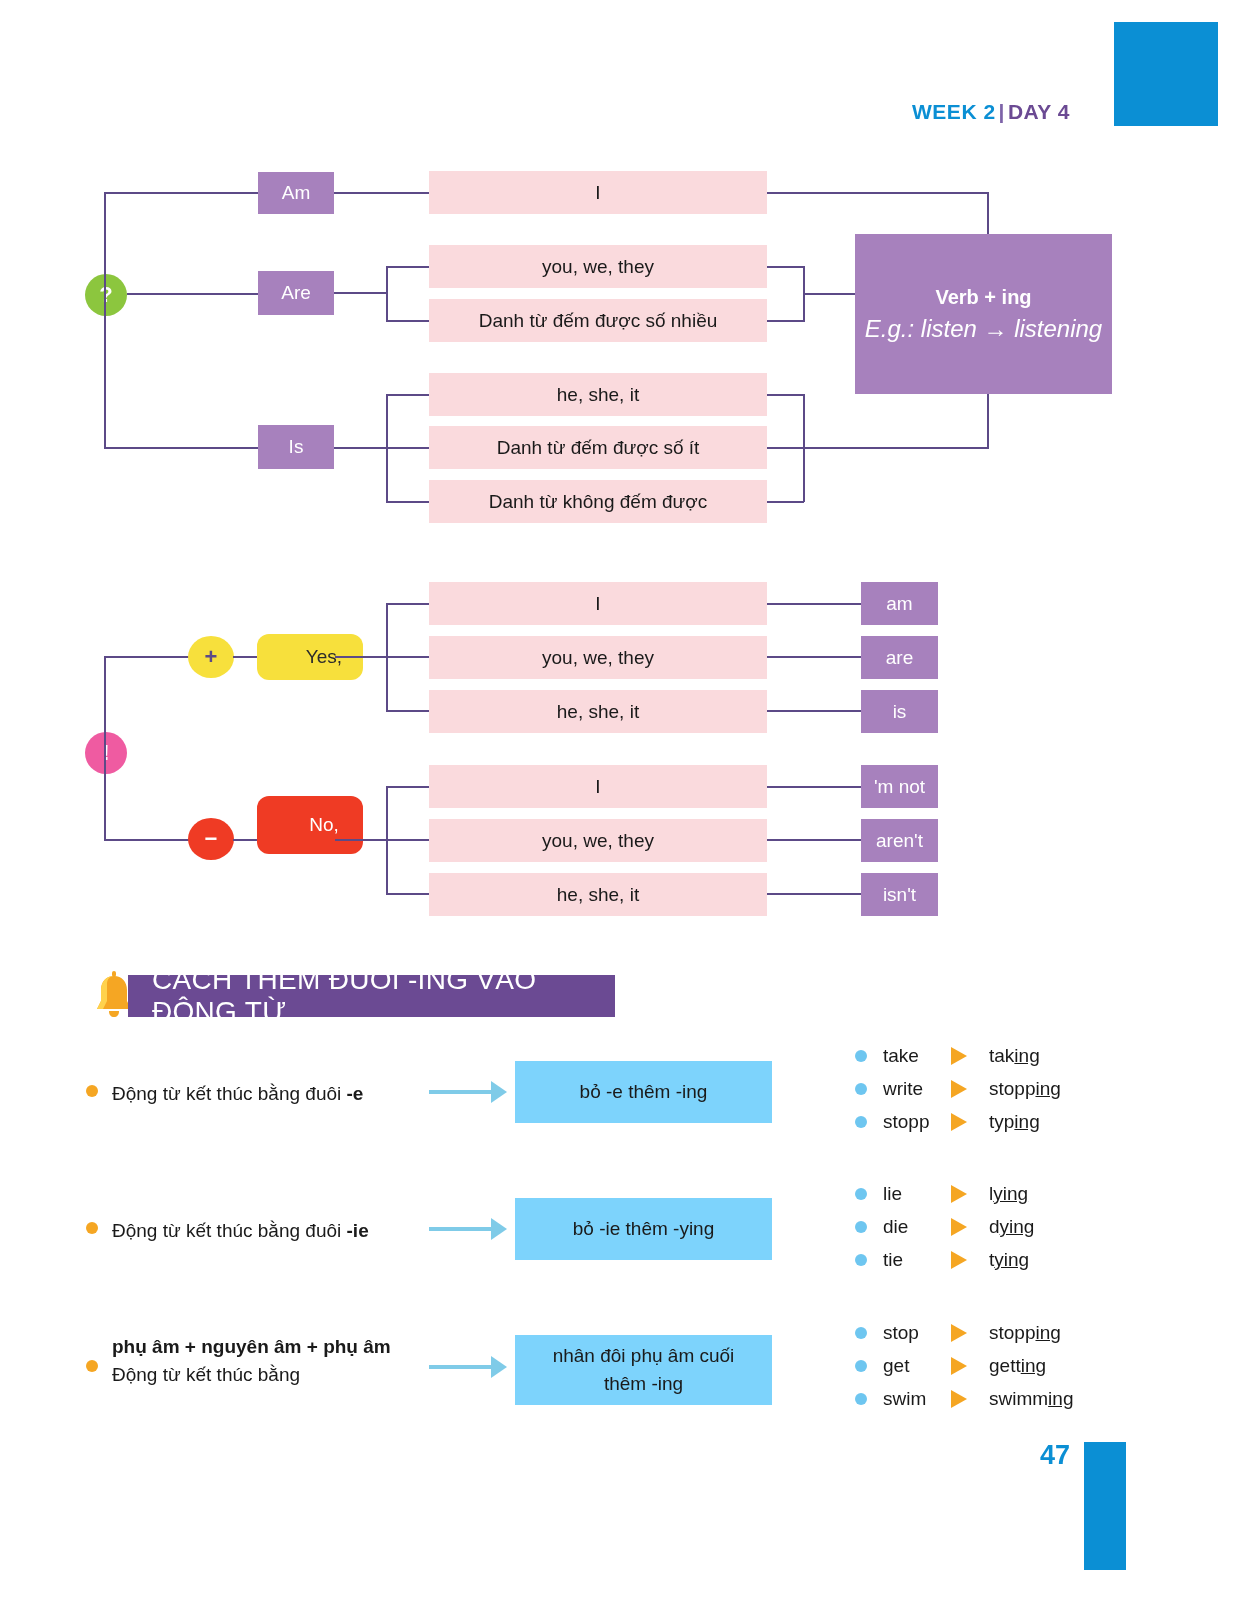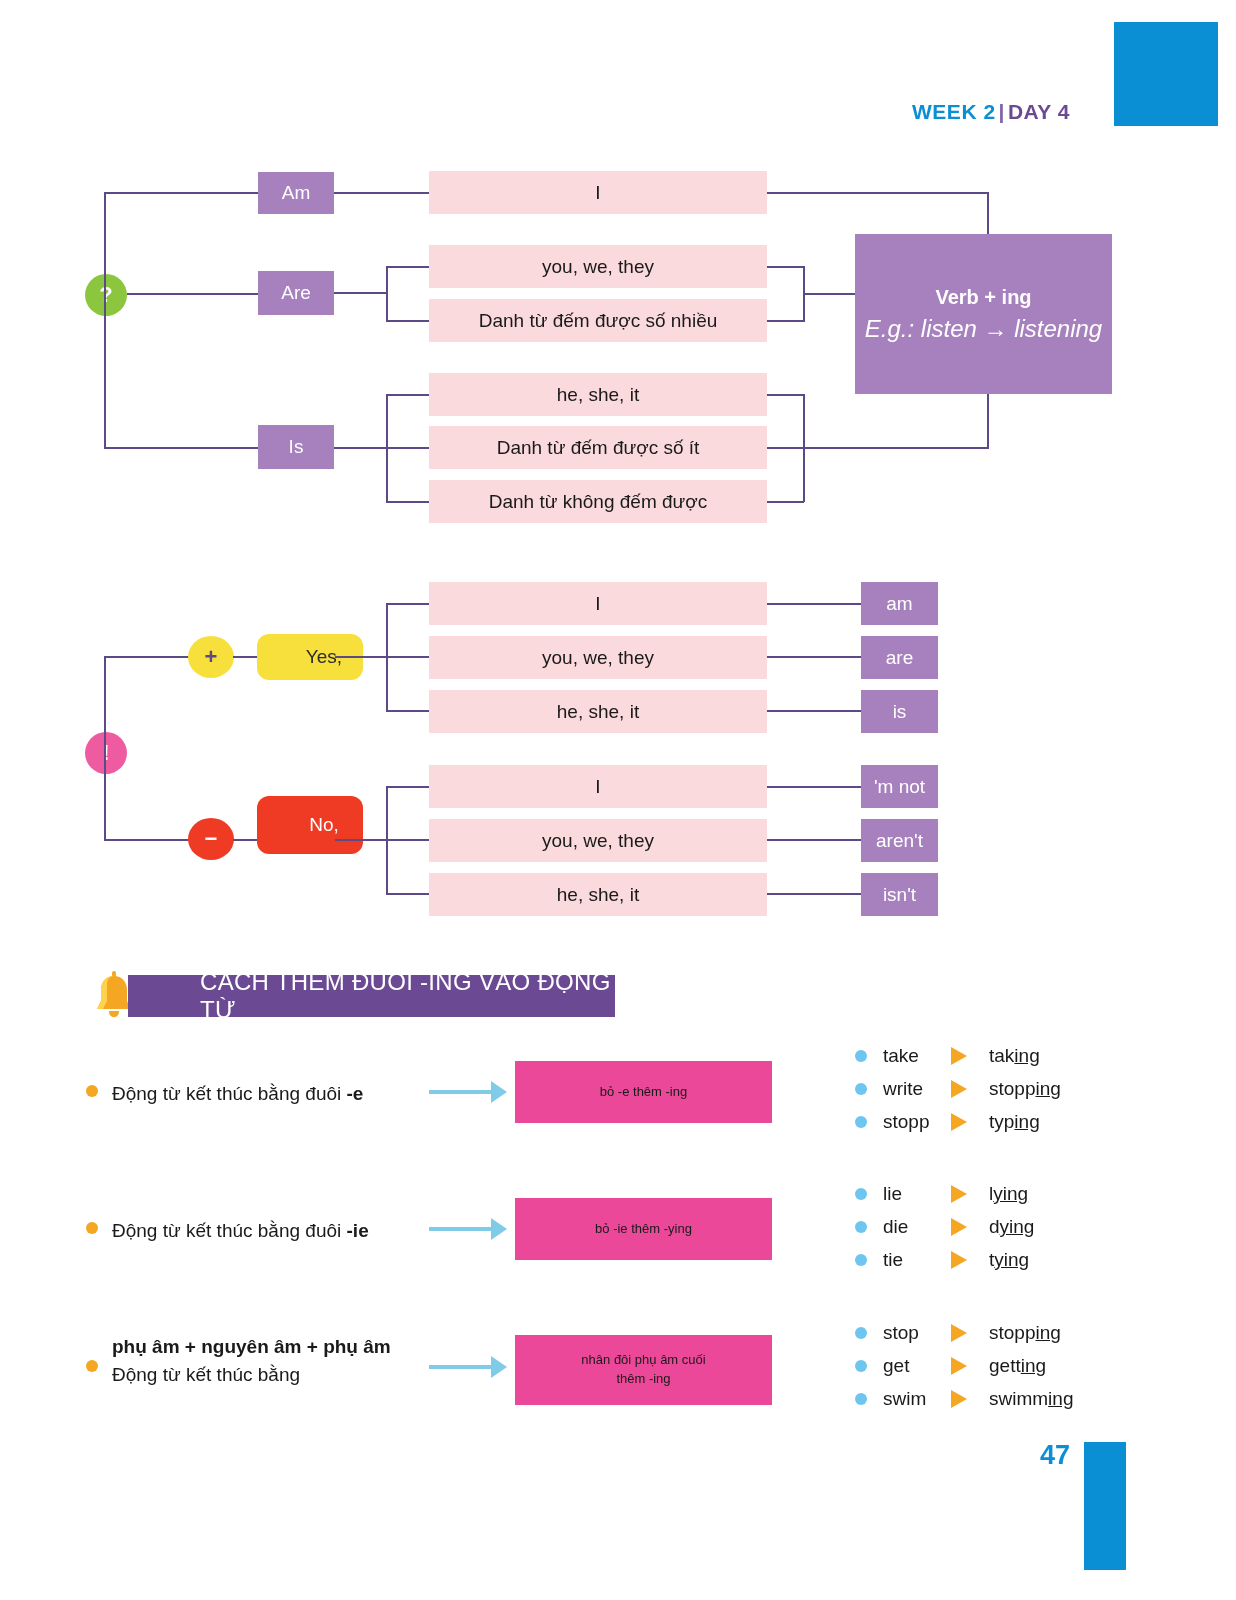--- a/index.html
+++ b/index.html
@@ -67,29 +67,29 @@
     display:flex;align-items:center;justify-content:center;
     font-size:19px;
     padding-left:28px;
   }
   #pill-yes{left:257px;top:634px;width:78px;height:46px;background:#f7e03c;color:#2b2b2b;}
   #pill-no{left:257px;top:796px;width:78px;height:58px;background:#ef3b24;color:#ffffff;}
 
   
   #section-bar{left:128px;top:975px;width:487px;height:42px;background:#6b4a93;
     display:flex;align-items:center;}
-  #section-bar .txt{color:#fff;font-size:24px;padding-left:24px;letter-spacing:.3px;margin-left:48px;}
+  #section-bar .txt{color:#fff;font-size:28px;padding-left:24px;letter-spacing:.3px;}
   #bell-icon{left:86px;top:968px;width:56px;height:56px;}
 
   
   .rule-bullet{width:12px;height:12px;border-radius:50%;background:#f5a623;}
   .rule-text{font-size:19px;color:#1a1a1a;line-height:1.45;}
   .rule-text b{font-weight:bold;}
   .yellowbox{
-    background:#ec4899;color:#1a1a1a;font-size:13px;
+    background:#7dd3fc;color:#1a1a1a;font-size:19px;
     display:flex;align-items:center;justify-content:center;text-align:center;
     line-height:1.45;
   }
   .arrow-wrap{position:absolute;display:flex;align-items:center;}
   .arrow-line{height:4px;background:#7fcbe8;}
   .arrow-head{
     width:0;height:0;border-top:11px solid transparent;border-bottom:11px solid transparent;
     border-left:16px solid #7fcbe8;
   }
 

